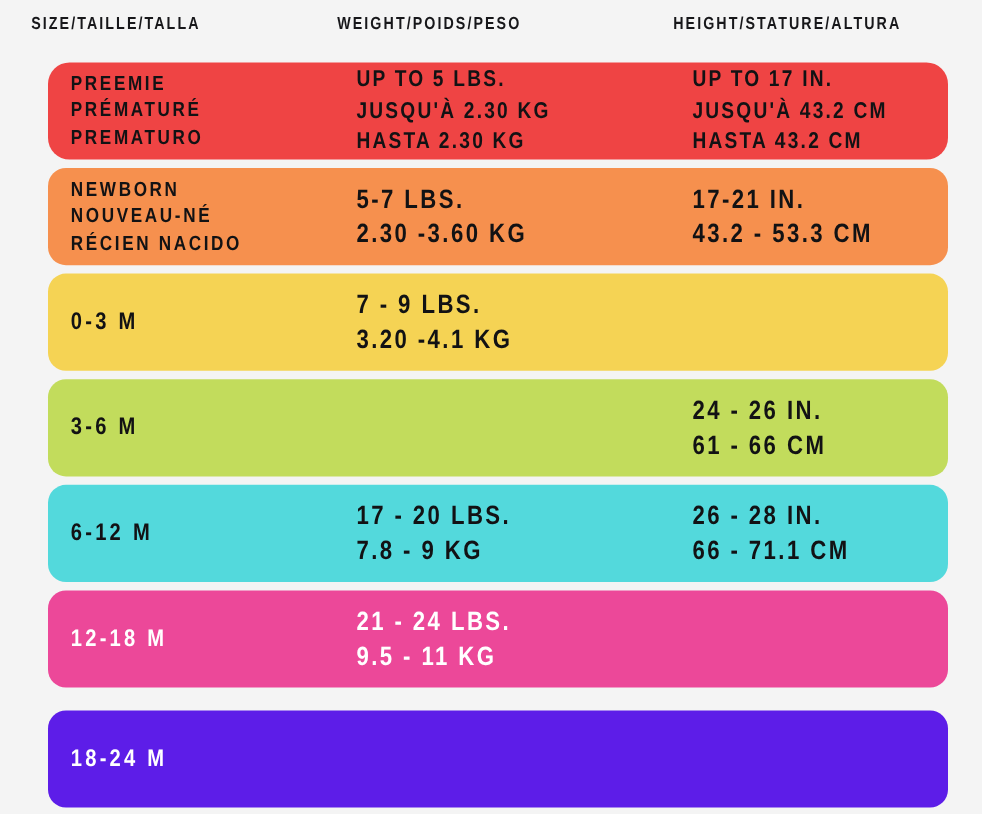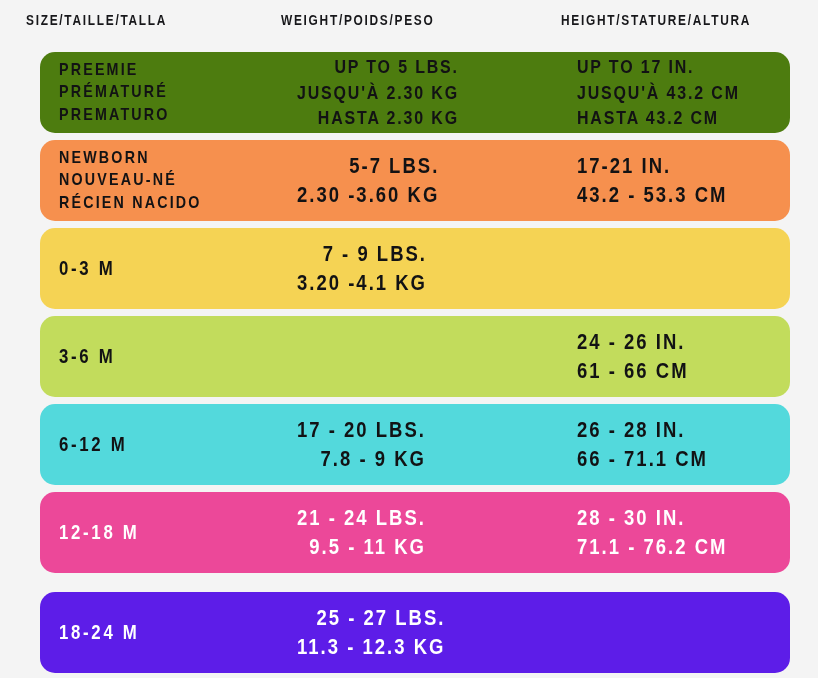--- a/index.html
+++ b/index.html
@@ -56,21 +56,21 @@
   }
   .cell {
     position: absolute;
     display: flex;
     flex-direction: column;
     justify-content: center;
     height: 100%;
     top: 0;
   }
   .cell-size   { left: 19px;  }
-  .cell-weight { left: 257px; text-align: right; }
+  .cell-weight { left: 257px; }
   .cell-height { left: 537px; }
 
   .line {
     font-family: "Liberation Sans Narrow", "Liberation Sans", sans-serif;
     font-weight: 700;
     text-transform: uppercase;
     white-space: nowrap;
     transform: scaleX(0.84);
     transform-origin: left center;
   }
@@ -108,21 +108,21 @@
 
 <div id="chart">
 
   <div class="header-row">
     <div class="hdr hdr-size">SIZE/TAILLE/TALLA</div>
     <div class="hdr hdr-weight">WEIGHT/POIDS/PESO</div>
     <div class="hdr hdr-height">HEIGHT/STATURE/ALTURA</div>
   </div>
 
   <div id="bands">
-      <div class="band" style="top: 52px; height: 81px; background: #4d7c0f;">
+      <div class="band" style="top: 52px; height: 81px; background: #ef4444; border-radius: 18px;">
         <div class="cell cell-size three">
           <div class="line dark">PREEMIE</div>
           <div class="line dark">PRÉMATURÉ</div>
           <div class="line dark">PREMATURO</div>
         </div>
         <div class="cell cell-weight three">
           <div class="line dark">UP TO 5 LBS.</div>
           <div class="line dark">JUSQU'À 2.30 KG</div>
           <div class="line dark">HASTA 2.30 KG</div>
         </div>
@@ -179,29 +179,21 @@
         </div>
       </div>
       <div class="band" style="top: 492px; height: 81px; background: #ec4899;">
         <div class="cell cell-size big">
           <div class="line light">12-18 M</div>
         </div>
         <div class="cell cell-weight">
           <div class="line light">21 - 24 LBS.</div>
           <div class="line light">9.5 - 11 KG</div>
         </div>
-        <div class="cell cell-height">
-          <div class="line light">28 - 30 IN.</div>
-          <div class="line light">71.1 - 76.2 CM</div>
-        </div>
       </div>
       <div class="band" style="top: 592px; height: 81px; background: rgb(93, 29, 232);">
         <div class="cell cell-size big">
           <div class="line light">18-24 M</div>
-        </div>
-        <div class="cell cell-weight">
-          <div class="line light">25 - 27 LBS.</div>
-          <div class="line light">11.3 - 12.3 KG</div>
         </div>
       </div>
     </div>
 
 </div>
 
 </body></html>

